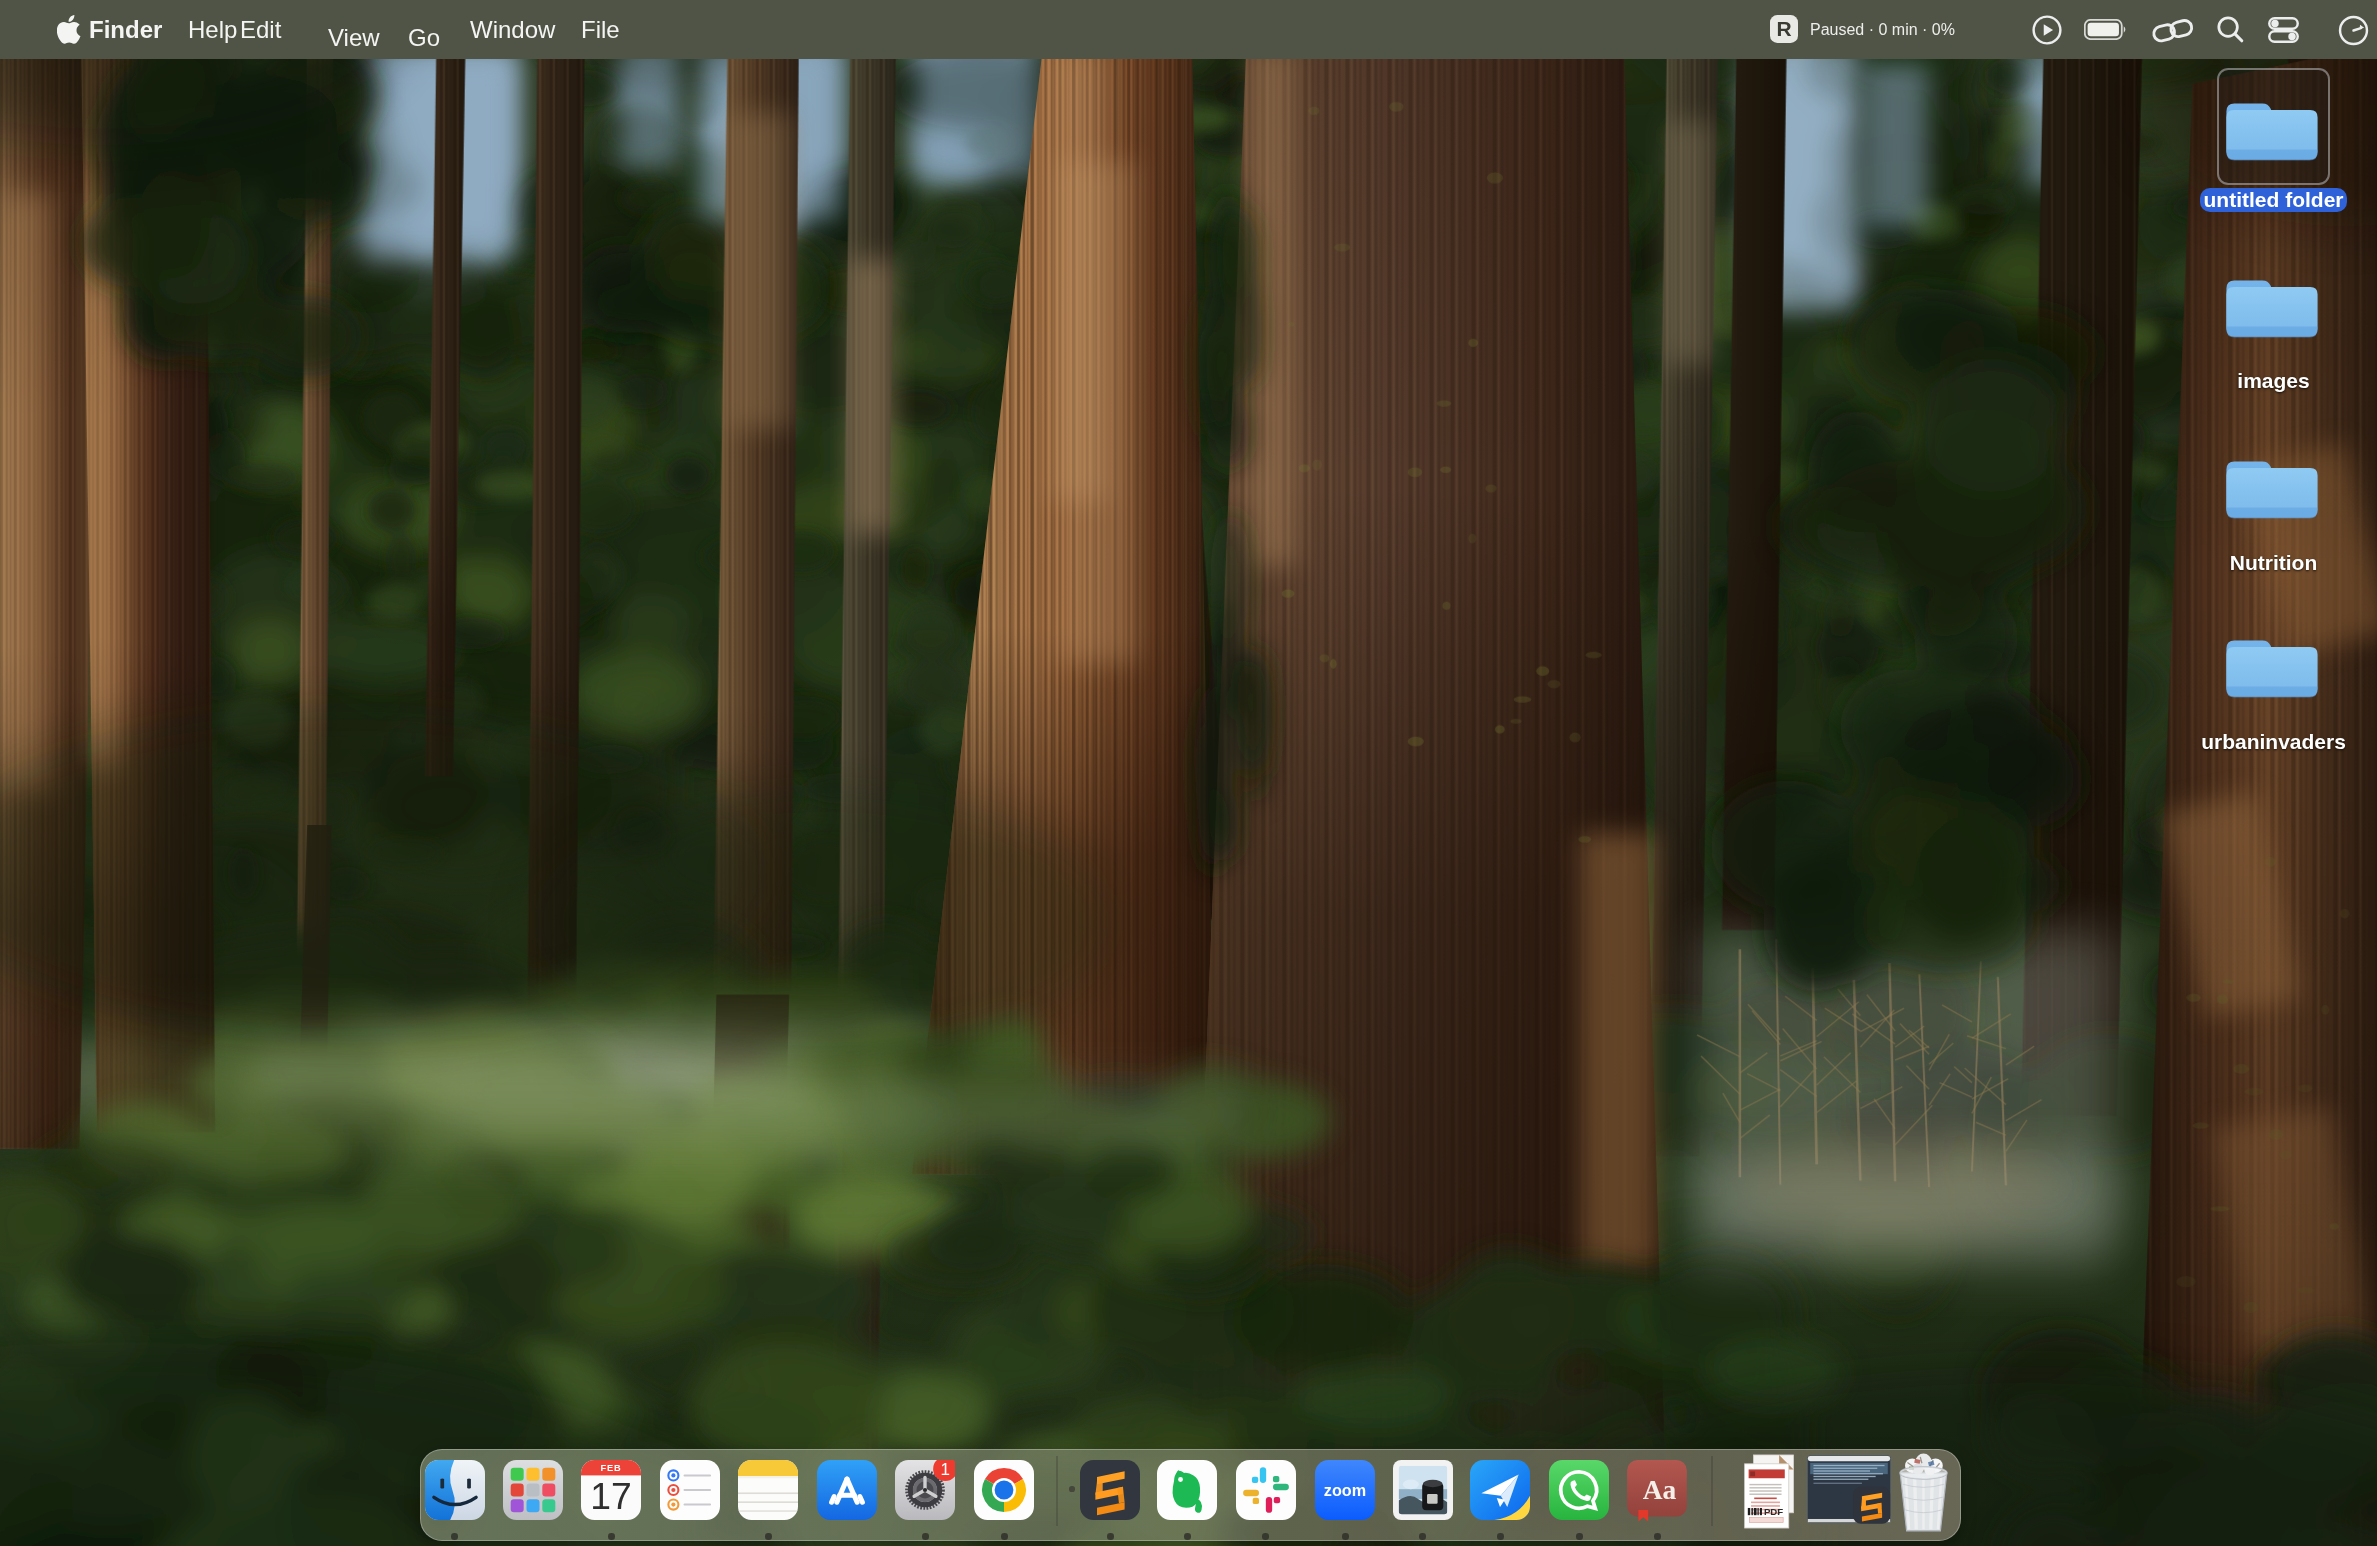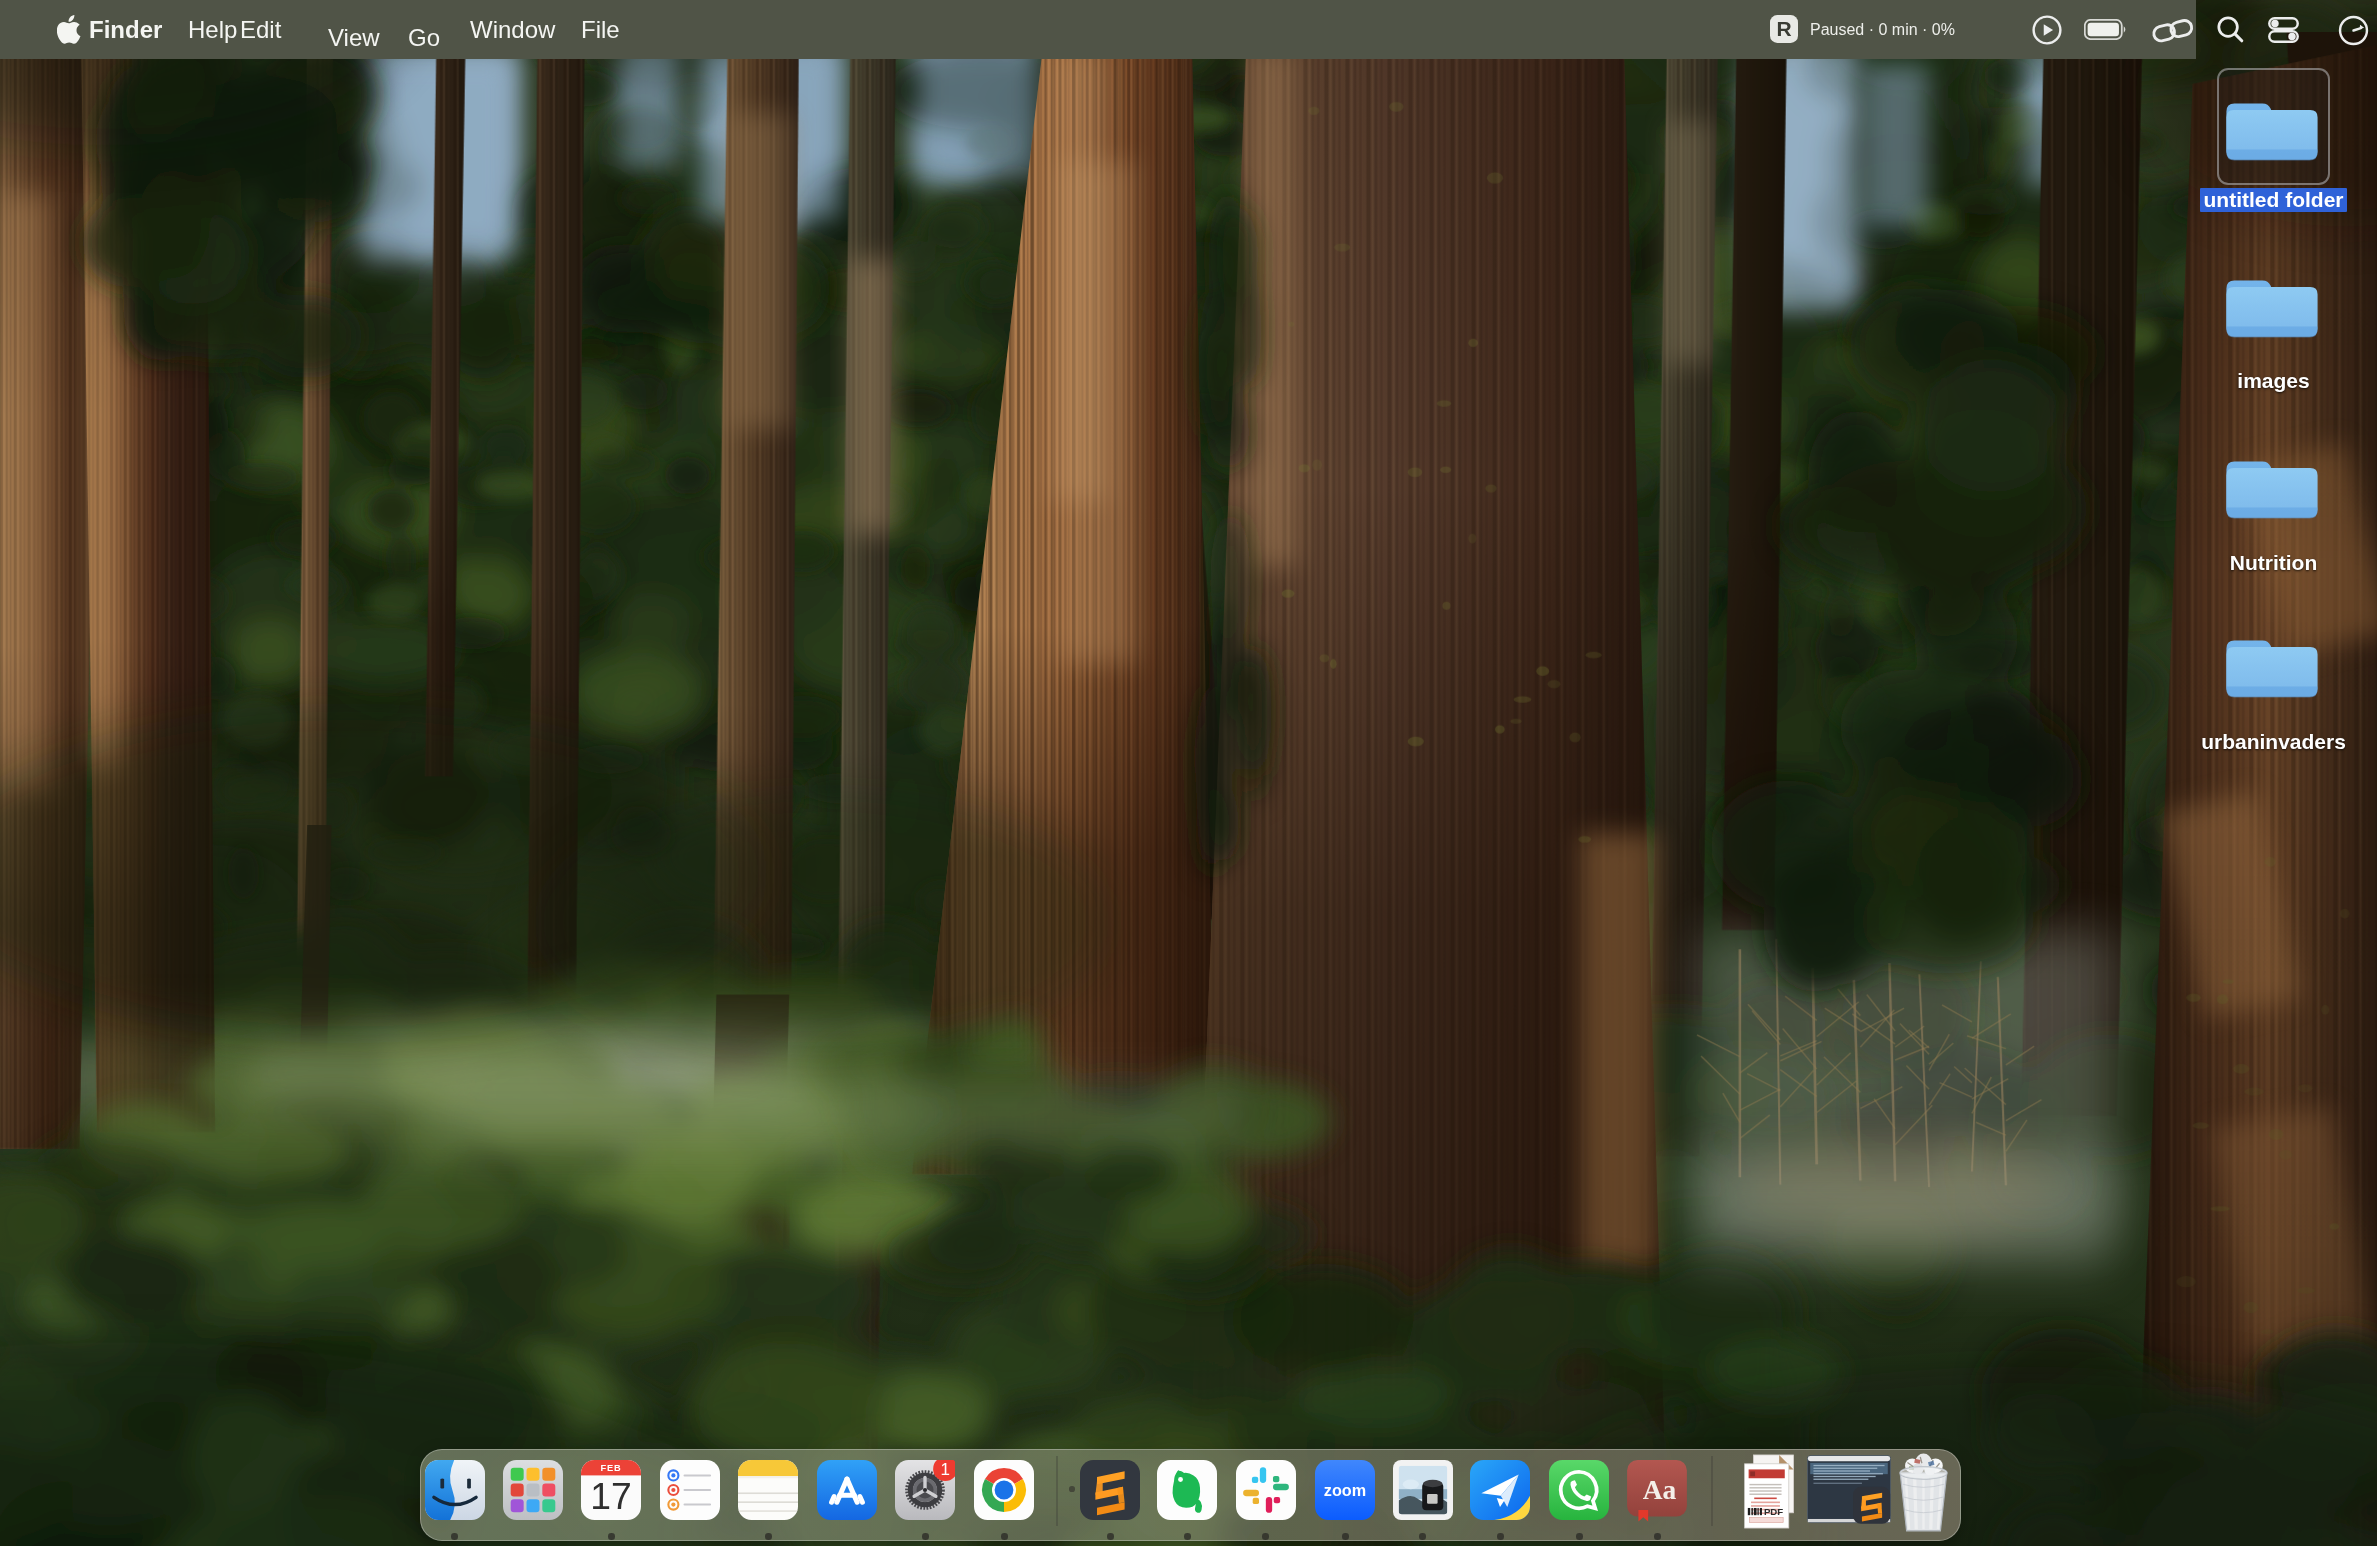--- a/index.html
+++ b/index.html
@@ -1,17 +1,17 @@
 <!DOCTYPE html>
 <html style="font-size:13px"><head><meta charset="utf-8"><style>
 * { margin:0; padding:0; }
 html,body { width:2377px; height:1546px; overflow:hidden; background:#2c3f22; font-family:"Liberation Sans", sans-serif; }
 #stage { position:absolute; left:0; top:0; width:2377px; height:1546px; }
 #wp { position:absolute; left:0; top:0; }
-#menubar { position:absolute; left:0; top:0; width:2196px; height:59px; background:#505447; color:#f4f5f2; font-size:24px; }
+#menubar { position:absolute; left:0; top:0; width:2377px; height:59px; background:#505447; color:#f4f5f2; font-size:24px; }
 #dockbar { position:absolute; left:420px; top:1449px; width:1541px; height:92px; border-radius:22px;
   background:linear-gradient(90deg, rgba(138,148,122,0.68), rgba(130,136,114,0.64) 45%, rgba(132,127,110,0.66) 72%, rgba(140,133,115,0.7));
   border:1.2px solid rgba(255,255,255,0.3); box-sizing:border-box;
   box-shadow:0 4.9px 14.6px rgba(0,0,0,0.25); }
 </style></head>
 <body>
 <div id="stage">
 <svg id="wp" width="2377" height="1546" viewBox="0 0 2940 1912" xmlns="http://www.w3.org/2000/svg" preserveAspectRatio="none">
       <defs>
         <linearGradient id="base" x1="0" y1="0" x2="0" y2="1">
@@ -1778,21 +1778,21 @@
     </svg>
     <svg style="position:absolute;left:2222px;top:268px" width="100" height="74" viewBox="0 0 136 101" preserveAspectRatio="none">
       <use href="#folder"></use>
     </svg>
     <svg style="position:absolute;left:2222px;top:449px" width="100" height="74" viewBox="0 0 136 101" preserveAspectRatio="none">
       <use href="#folder"></use>
     </svg>
     <svg style="position:absolute;left:2222px;top:628px" width="100" height="74" viewBox="0 0 136 101" preserveAspectRatio="none">
       <use href="#folder"></use>
     </svg>
-    <div style="position:absolute;left:2200px;top:188px;width:147px;height:24px;border-radius:1px;background:#2f62d8;color:#fff;font-weight:700;font-size:21px;line-height:24px;text-align:center;">untitled folder</div>
+    <div style="position:absolute;left:2200px;top:188px;width:147px;height:24px;border-radius:10px;background:#2f62d8;color:#fff;font-weight:700;font-size:21px;line-height:24px;text-align:center;">untitled folder</div>
     <div style="color:#fff;font-weight:700;font-size:21px;text-align:center;text-shadow:0 0.8px 2.4px rgba(0,0,0,0.75);position:absolute;width:243px;left:2152px;top:369px;">images</div>
     <div style="color:#fff;font-weight:700;font-size:21px;text-align:center;text-shadow:0 0.8px 2.4px rgba(0,0,0,0.75);position:absolute;width:243px;left:2152px;top:551px;">Nutrition</div>
     <div style="color:#fff;font-weight:700;font-size:21px;text-align:center;text-shadow:0 0.8px 2.4px rgba(0,0,0,0.75);position:absolute;width:243px;left:2152px;top:730px;">urbaninvaders</div>
 <div id="dockbar"></div>
     <div style="position:absolute;left:1056px;top:1456px;width:1.6px;height:70px;background:rgba(60,60,55,0.35);"></div>
     <div style="position:absolute;left:1711px;top:1456px;width:1.6px;height:70px;background:rgba(60,60,55,0.35);"></div>
     <div style="position:absolute;left:1069px;top:1486px;width:5.7px;height:5.7px;border-radius:50%;background:rgba(50,50,45,0.65);"></div>
     <svg style="position:absolute;left:425px;top:1460px" width="60" height="60" viewBox="0 0 74 74">
       <defs>
         <linearGradient id="fnw" x1="0" y1="0" x2="0" y2="1">

